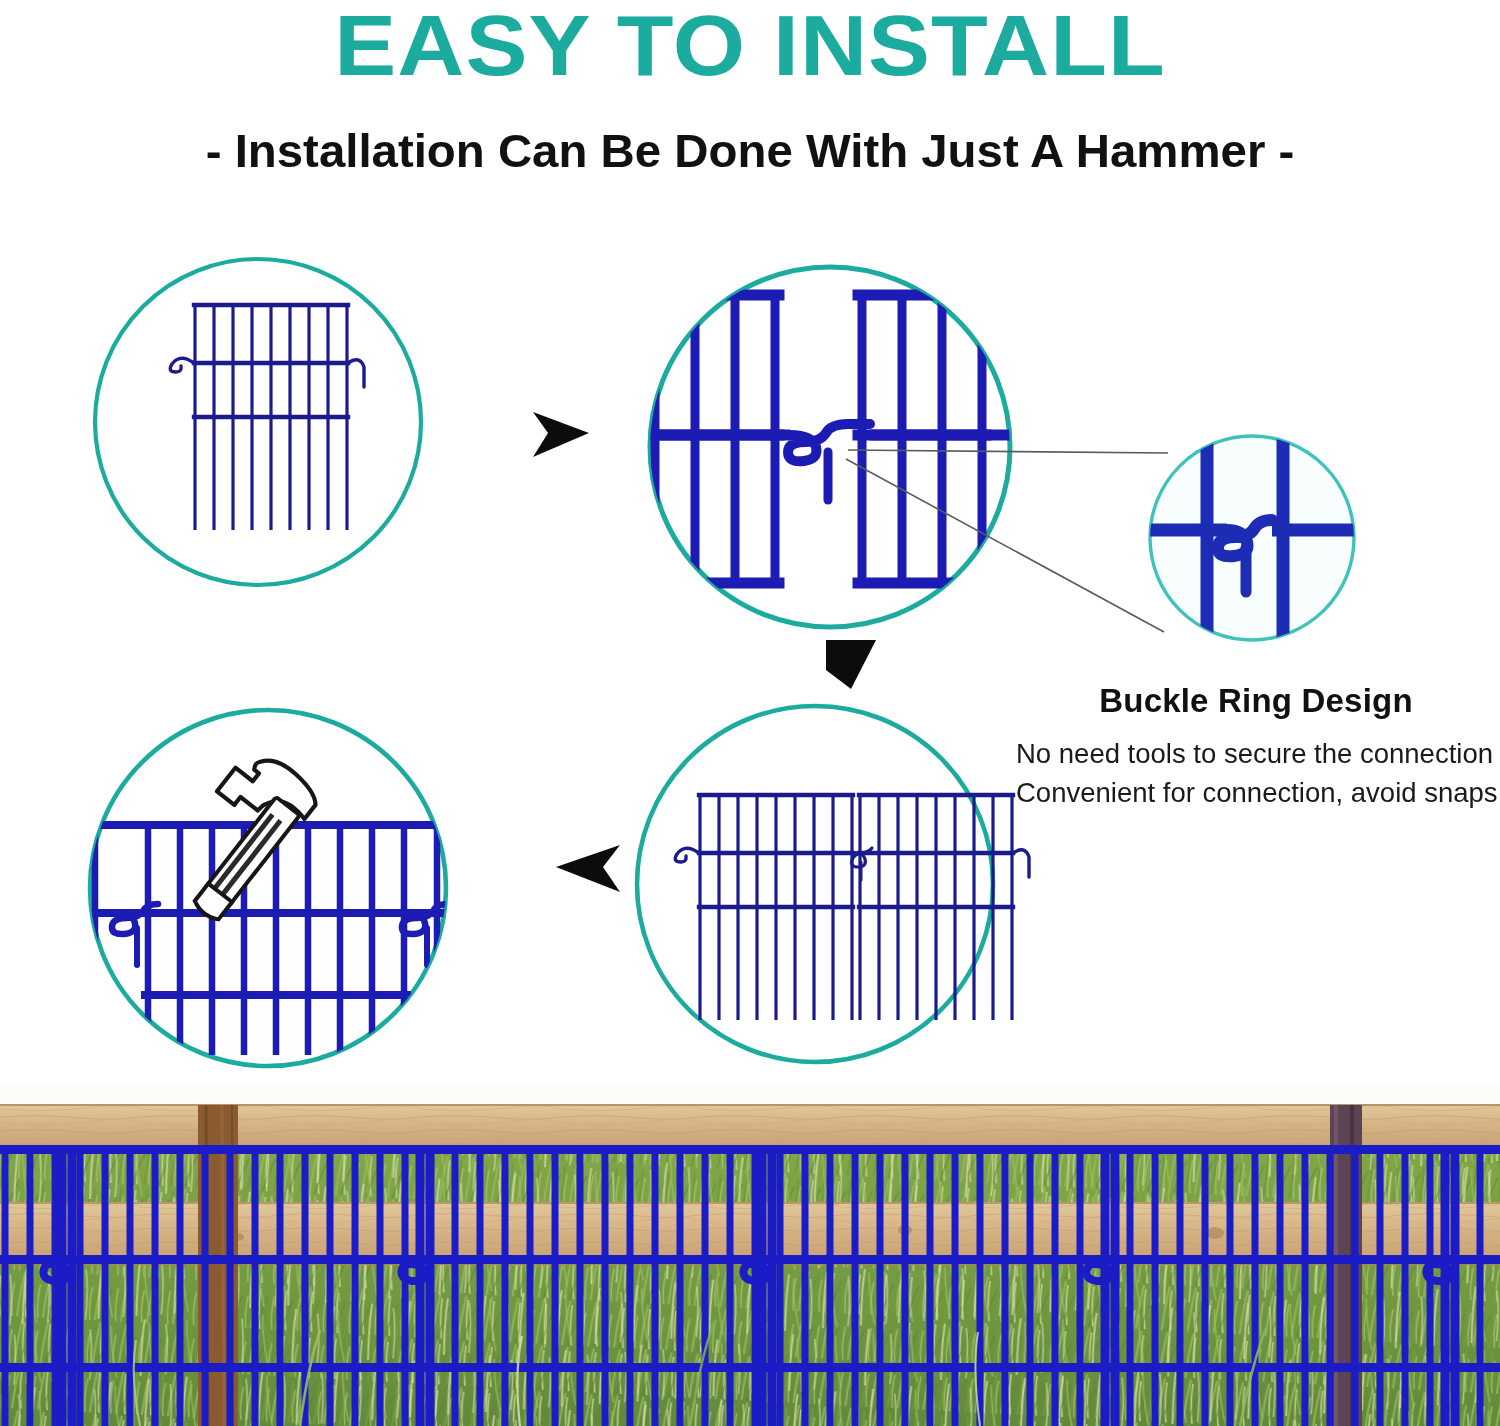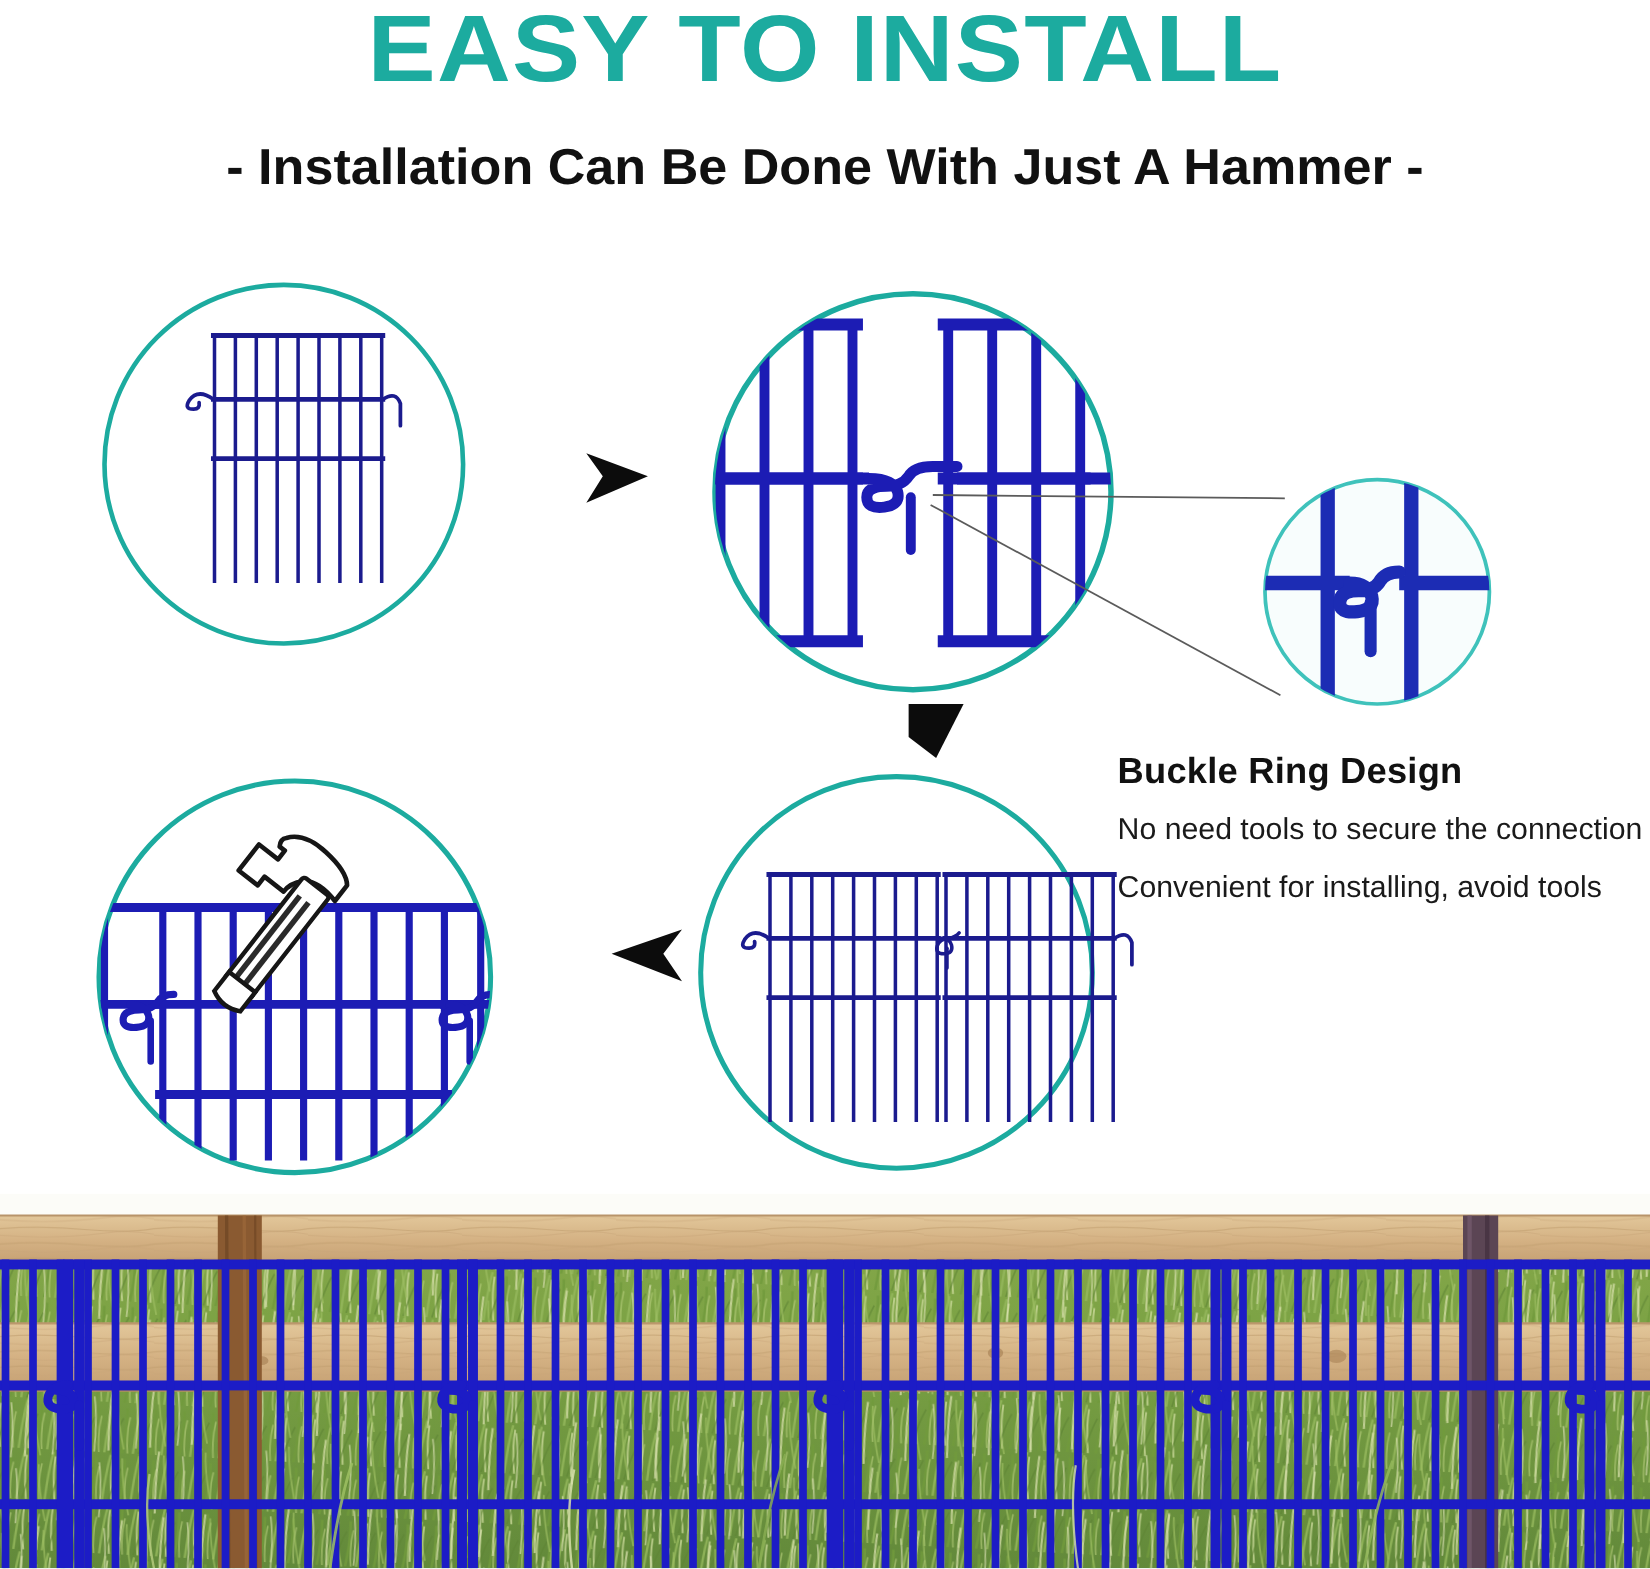--- a/index.html
+++ b/index.html
@@ -22,26 +22,26 @@
   }
 
   
   #diagram{position:absolute;left:0;top:200px;width:1500px;height:885px;}
   #diagram svg{display:block;}
 
   
   #buckle-block{position:absolute;left:1016px;top:682px;width:480px;}
   #buckle-title{
     font-family:"Liberation Sans","DejaVu Sans",sans-serif;
-    font-weight:bold;font-size:33px;color:#111;text-align:left;
+    font-weight:bold;font-size:33px;color:#111;text-align:center;
     letter-spacing:.2px;margin:0 0 14px 0;
   }
   .buckle-line{
     font-family:"Liberation Sans","DejaVu Sans",sans-serif;
-    font-size:27.5px;color:#1a1a1a;line-height:39px;white-space:nowrap;margin-top:13px;
+    font-size:27.5px;color:#1a1a1a;line-height:39px;white-space:nowrap;
   }
 
   
   #photo{position:absolute;left:0;top:1085px;width:1500px;height:341px;overflow:hidden;background:#fff;}
 </style>
 </head>
 <body>
 
 <div id="headline">EASY TO INSTALL</div>
 <div id="subtitle">-  Installation Can Be Done With Just A Hammer  -</div>
@@ -232,21 +232,21 @@
         <path d="M54 140 l30 0 l0 22 q-15 8 -30 0 z" fill="#ffffff" stroke="#161616" stroke-width="4"></path>
       </g>
     </g>
   </g>
 </svg>
 </div>
 
 <div id="buckle-block">
   <div id="buckle-title">Buckle Ring Design</div>
   <div class="buckle-line">No need tools to secure the connection</div>
-  <div class="buckle-line">Convenient for installing, avoid tools</div>
+  <div class="buckle-line">Convenient for connection, avoid snaps</div>
 </div>
 
 <div id="photo">
 <svg width="1500" height="341" viewBox="0 0 1500 341" xmlns="http://www.w3.org/2000/svg">
   <defs>
     <linearGradient id="grassGrad" x1="0" y1="0" x2="0" y2="1">
       <stop offset="0" stop-color="#86a84a"></stop>
       <stop offset="0.35" stop-color="#7ba244"></stop>
       <stop offset="1" stop-color="#62893a"></stop>
     </linearGradient>

